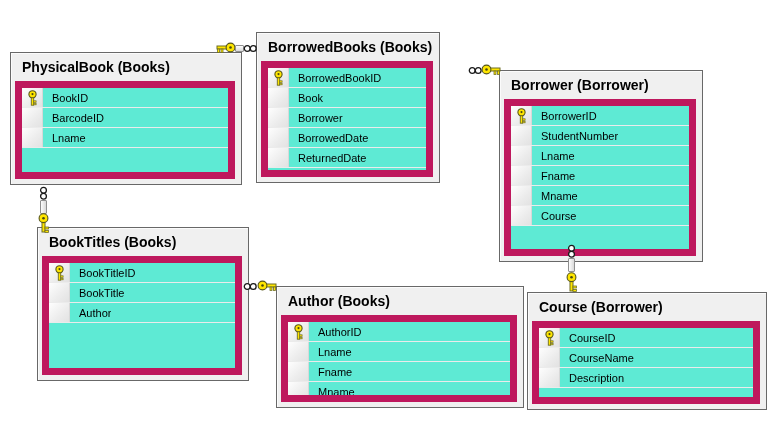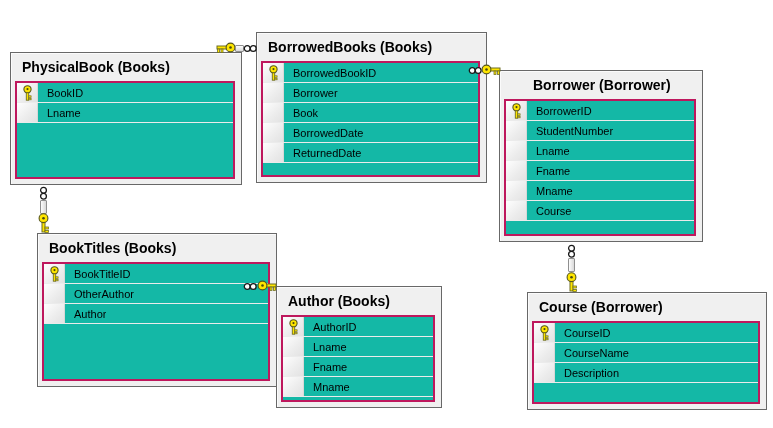--- a/index.html
+++ b/index.html
@@ -21,22 +21,22 @@
     font-size:14px;
     font-weight:bold;
     color:#000;
     white-space:nowrap;
     overflow:hidden;
     cursor:default;
   }
   .table-grid {
     position:absolute;
     left:4px; right:6px; top:28px; bottom:5px;
-    background:#14b8a6;
-    border:2px solid #be185d;
+    background:#5eead4;
+    border:7px solid #be185d;
     overflow:hidden;
   }
   .t-row { display:flex; height:20px; border-bottom:1px solid #ebebeb; }
   .selector {
     flex:0 0 21px;
     width:21px;
     background:linear-gradient(135deg, #fefefe 0%, #ececec 60%, #e2e2e2 100%);
     border-right:1px solid #d8d8d8;
     display:flex; align-items:center; justify-content:center;
   }
@@ -81,60 +81,64 @@
               <circle cx="5.5" cy="4.1" r="1.1" fill="#4a4a10"></circle>
               <rect x="4.3" y="7.8" width="2.4" height="7.4" fill="#FFE600" stroke="#6d6d24" stroke-width="0.9"></rect>
               <rect x="6.7" y="10.8" width="2.4" height="1.5" fill="#FFE600" stroke="#6d6d24" stroke-width="0.7"></rect>
               <rect x="6.7" y="13.3" width="2.4" height="1.5" fill="#FFE600" stroke="#6d6d24" stroke-width="0.7"></rect>
             </svg>
           </div>
           <div class="fname">BookID</div>
         </div>
         <div class="t-row">
           <div class="selector"></div>
+          <div class="fname">BarcodeID</div>
+        </div>
+        <div class="t-row">
+          <div class="selector"></div>
           <div class="fname">Lname</div>
         </div>
       </div>
   </div>
 
-  <div class="table-window" style="left:256px; top:32px; width:231px; height:151px;">
+  <div class="table-window" style="left:256px; top:32px; width:184px; height:151px;">
     <div class="table-title">BorrowedBooks (Books)</div>
     <div class="table-grid">
         <div class="t-row">
           <div class="selector">
             <svg width="11" height="16" viewBox="0 0 11 16">
               <circle cx="5.5" cy="4.3" r="3.6" fill="#FFE600" stroke="#55551c" stroke-width="1.1"></circle>
               <circle cx="5.5" cy="4.1" r="1.1" fill="#4a4a10"></circle>
               <rect x="4.3" y="7.8" width="2.4" height="7.4" fill="#FFE600" stroke="#6d6d24" stroke-width="0.9"></rect>
               <rect x="6.7" y="10.8" width="2.4" height="1.5" fill="#FFE600" stroke="#6d6d24" stroke-width="0.7"></rect>
               <rect x="6.7" y="13.3" width="2.4" height="1.5" fill="#FFE600" stroke="#6d6d24" stroke-width="0.7"></rect>
             </svg>
           </div>
           <div class="fname">BorrowedBookID</div>
         </div>
         <div class="t-row">
           <div class="selector"></div>
+          <div class="fname">Book</div>
+        </div>
+        <div class="t-row">
+          <div class="selector"></div>
           <div class="fname">Borrower</div>
         </div>
         <div class="t-row">
           <div class="selector"></div>
-          <div class="fname">Book</div>
-        </div>
-        <div class="t-row">
-          <div class="selector"></div>
           <div class="fname">BorrowedDate</div>
         </div>
         <div class="t-row">
           <div class="selector"></div>
           <div class="fname">ReturnedDate</div>
         </div>
       </div>
   </div>
 
-  <div class="table-window" style="left:499px; top:70px; width:204px; height:172px;padding-left:22px;">
+  <div class="table-window" style="left:499px; top:70px; width:204px; height:192px;">
     <div class="table-title">Borrower (Borrower)</div>
     <div class="table-grid">
         <div class="t-row">
           <div class="selector">
             <svg width="11" height="16" viewBox="0 0 11 16">
               <circle cx="5.5" cy="4.3" r="3.6" fill="#FFE600" stroke="#55551c" stroke-width="1.1"></circle>
               <circle cx="5.5" cy="4.1" r="1.1" fill="#4a4a10"></circle>
               <rect x="4.3" y="7.8" width="2.4" height="7.4" fill="#FFE600" stroke="#6d6d24" stroke-width="0.9"></rect>
               <rect x="6.7" y="10.8" width="2.4" height="1.5" fill="#FFE600" stroke="#6d6d24" stroke-width="0.7"></rect>
               <rect x="6.7" y="13.3" width="2.4" height="1.5" fill="#FFE600" stroke="#6d6d24" stroke-width="0.7"></rect>
@@ -158,47 +162,47 @@
           <div class="selector"></div>
           <div class="fname">Mname</div>
         </div>
         <div class="t-row">
           <div class="selector"></div>
           <div class="fname">Course</div>
         </div>
       </div>
   </div>
 
-  <div class="table-window" style="left:37px; top:233px; width:240px; height:154px;">
+  <div class="table-window" style="left:37px; top:227px; width:212px; height:154px;">
     <div class="table-title">BookTitles (Books)</div>
     <div class="table-grid">
         <div class="t-row">
           <div class="selector">
             <svg width="11" height="16" viewBox="0 0 11 16">
               <circle cx="5.5" cy="4.3" r="3.6" fill="#FFE600" stroke="#55551c" stroke-width="1.1"></circle>
               <circle cx="5.5" cy="4.1" r="1.1" fill="#4a4a10"></circle>
               <rect x="4.3" y="7.8" width="2.4" height="7.4" fill="#FFE600" stroke="#6d6d24" stroke-width="0.9"></rect>
               <rect x="6.7" y="10.8" width="2.4" height="1.5" fill="#FFE600" stroke="#6d6d24" stroke-width="0.7"></rect>
               <rect x="6.7" y="13.3" width="2.4" height="1.5" fill="#FFE600" stroke="#6d6d24" stroke-width="0.7"></rect>
             </svg>
           </div>
           <div class="fname">BookTitleID</div>
         </div>
         <div class="t-row">
           <div class="selector"></div>
-          <div class="fname">OtherAuthor</div>
+          <div class="fname">BookTitle</div>
         </div>
         <div class="t-row">
           <div class="selector"></div>
           <div class="fname">Author</div>
         </div>
       </div>
   </div>
 
-  <div class="table-window" style="left:276px; top:286px; width:166px; height:122px;">
+  <div class="table-window" style="left:276px; top:286px; width:248px; height:122px;">
     <div class="table-title">Author (Books)</div>
     <div class="table-grid">
         <div class="t-row">
           <div class="selector">
             <svg width="11" height="16" viewBox="0 0 11 16">
               <circle cx="5.5" cy="4.3" r="3.6" fill="#FFE600" stroke="#55551c" stroke-width="1.1"></circle>
               <circle cx="5.5" cy="4.1" r="1.1" fill="#4a4a10"></circle>
               <rect x="4.3" y="7.8" width="2.4" height="7.4" fill="#FFE600" stroke="#6d6d24" stroke-width="0.9"></rect>
               <rect x="6.7" y="10.8" width="2.4" height="1.5" fill="#FFE600" stroke="#6d6d24" stroke-width="0.7"></rect>
               <rect x="6.7" y="13.3" width="2.4" height="1.5" fill="#FFE600" stroke="#6d6d24" stroke-width="0.7"></rect>

